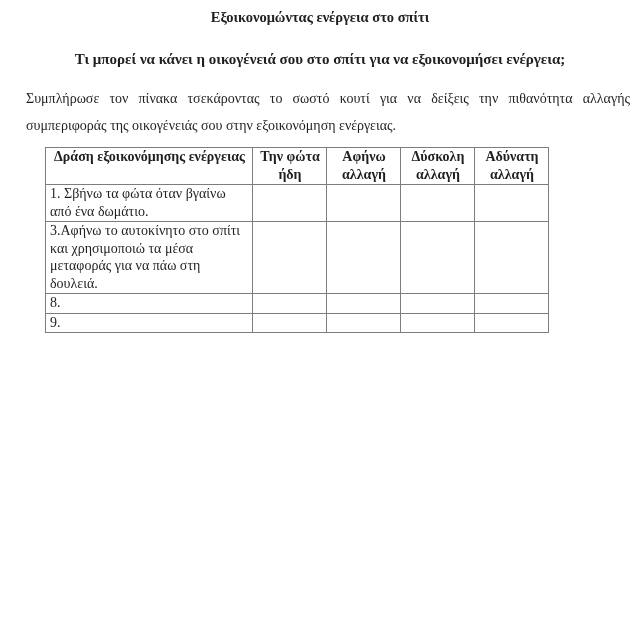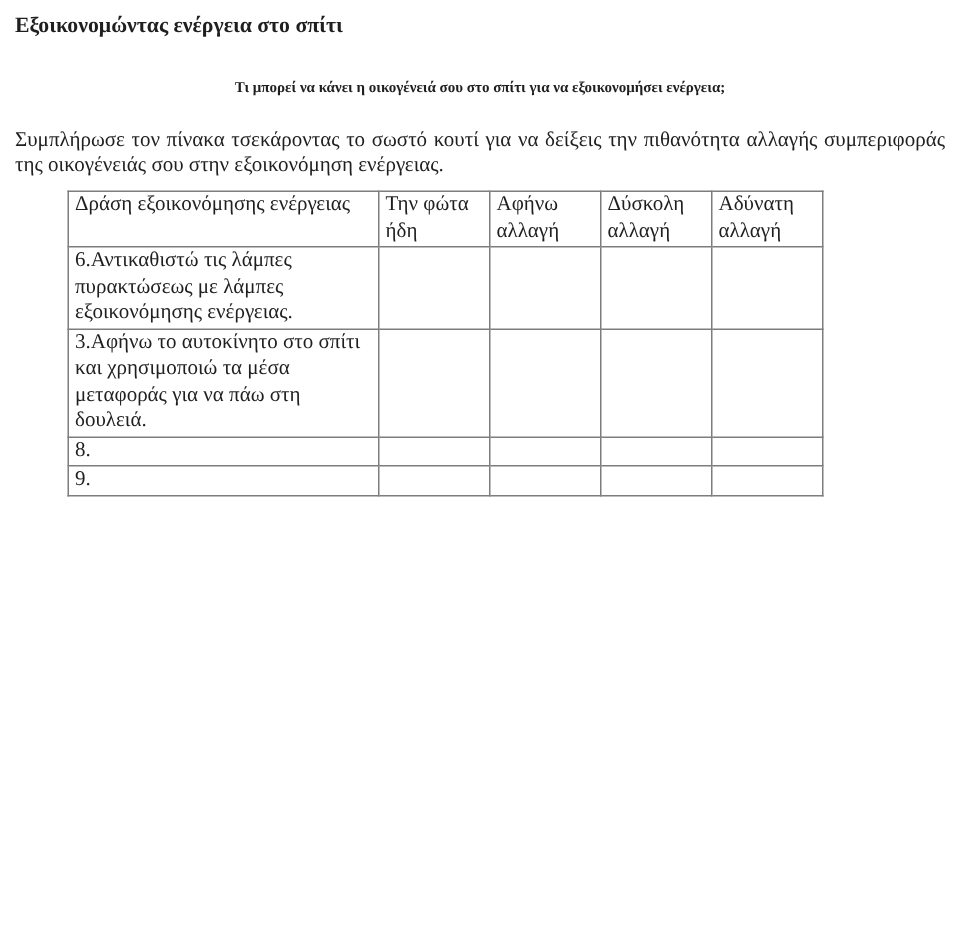--- a/index.html
+++ b/index.html
@@ -22,35 +22,35 @@
     font-size: 14px;
   }
   .page {
     width: 620px;
     margin: 0 auto;
     padding-top: 8px;
   }
   .doc-title {
     font-size: 14.5px;
     font-weight: bold;
-    text-align: left;
+    text-align: center;
     margin: 0;
     line-height: 18px;
   }
   .doc-question {
-    font-size: 10px;
+    font-size: 15px;
     font-weight: bold;
     text-align: center;
     margin: 24px 0 0 0;
     line-height: 18px;
   }
   .instruction-1 {
-    margin: 17px 0 0 0;
+    margin: 17px 0 0 16px;
     text-align: justify;
-    line-height: 17px;
+    line-height: 27px;
   }
   .instruction-2 {
     margin: 18px 0 0 0;
     line-height: 19px;
   }
   table.energy-table {
     border-collapse: collapse;
     table-layout: fixed;
     width: 503px;
     margin: 8px 0 0 35px;
@@ -61,21 +61,21 @@
   .energy-table td {
     border: 1px solid var(--border-color);
     vertical-align: top;
     text-align: left;
     padding: 0 3px 1px 4px;
     line-height: 17.5px;
     font-size: 14px;
     overflow: hidden;
     font-weight: normal;
   }
-  .energy-table th { font-weight: normal; }
+  .energy-table th { font-weight: bold; text-align: center; }
   
   .energy-table tbody tr:nth-child(8) td { height: 37px; }
   .energy-table tbody tr:nth-child(9) td { height: 34px; }
 </style>
 </head>
 <body>
 
 <div class="page">
 
   <h1 class="doc-title">Εξοικονομώντας ενέργεια στο σπίτι</h1>
@@ -97,21 +97,21 @@
       <tr>
           <th>Δράση εξοικονόμησης ενέργειας</th>
           <th>Την φώτα ήδη</th>
           <th>Αφήνω αλλαγή</th>
           <th>Δύσκολη αλλαγή</th>
           <th>Αδύνατη αλλαγή</th>
         </tr>
     </thead>
     <tbody>
         <tr>
-          <td>6.Αντικαθιστώ τις λάμπες πυρακτώσεως με λάμπες εξοικονόμησης ενέργειας.</td>
+          <td>1. Σβήνω τα φώτα όταν βγαίνω από ένα δωμάτιο.</td>
           <td></td>
           <td></td>
           <td></td>
           <td></td>
         </tr>
         <tr>
           <td>3.Αφήνω το αυτοκίνητο στο σπίτι και χρησιμοποιώ τα μέσα μεταφοράς για να πάω στη δουλειά.</td>
           <td></td>
           <td></td>
           <td></td>

